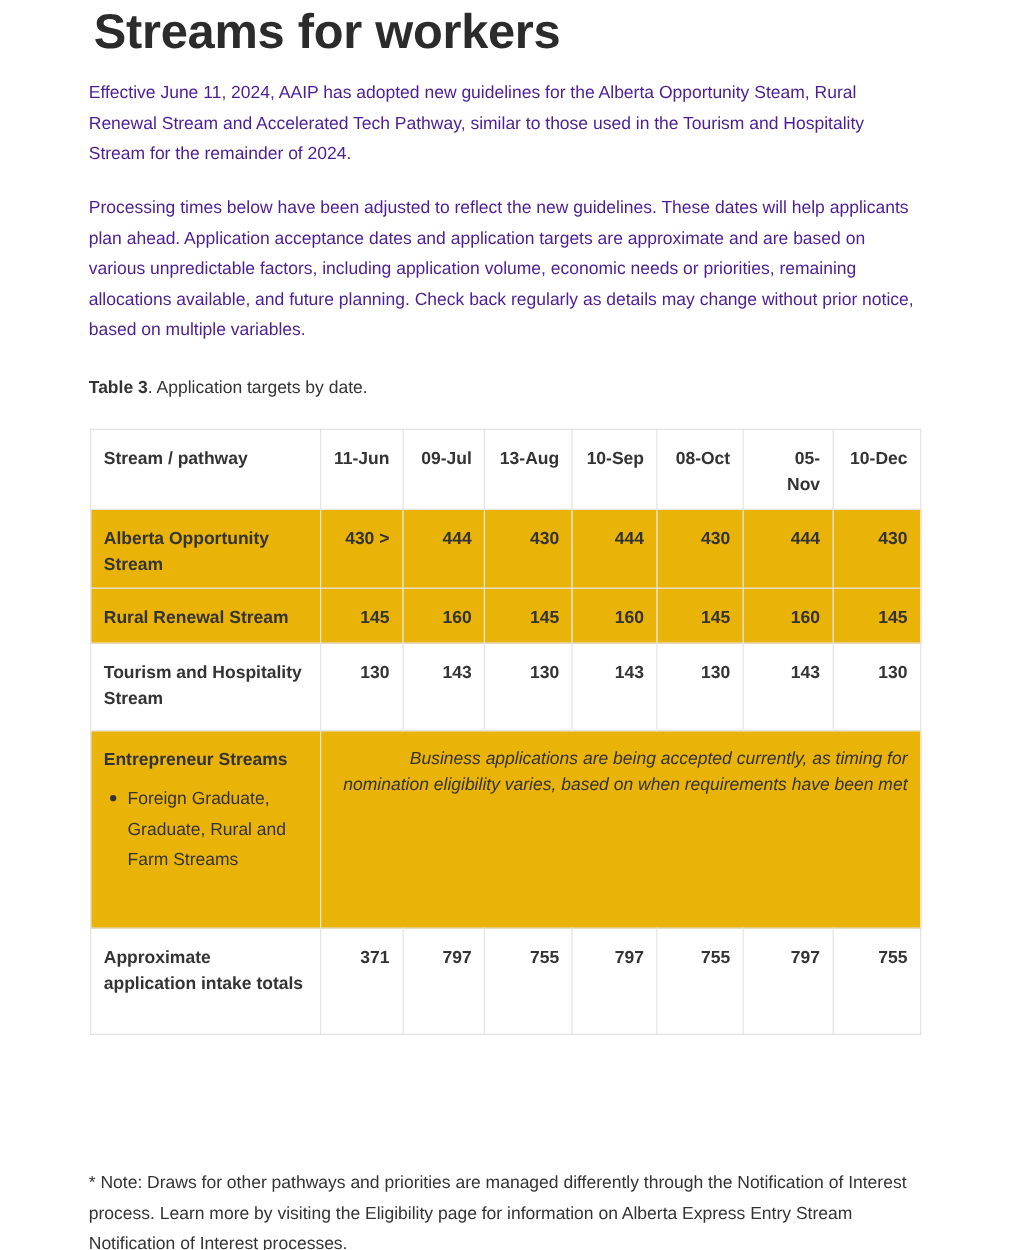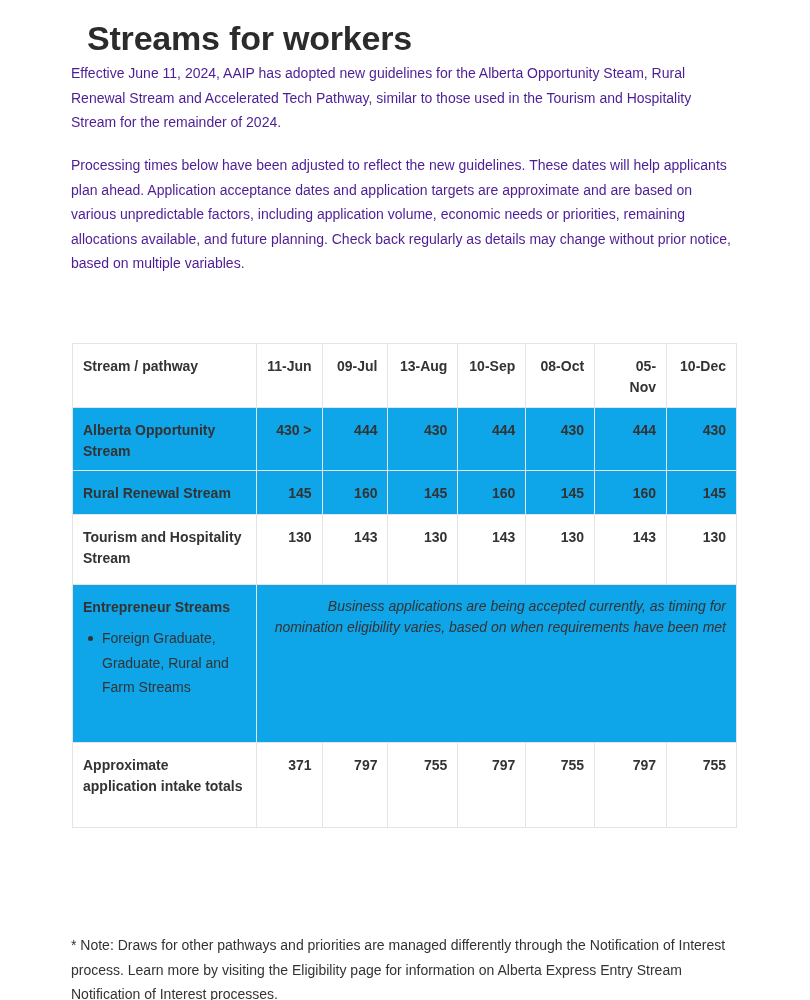--- a/index.html
+++ b/index.html
@@ -15,23 +15,23 @@
       font-family: "Liberation Sans", sans-serif;
       color: #333333;
     }
     .page {
       position: absolute;
       left: 71px;
       top: 0;
       width: 670px;
     }
     h1.title {
-      margin: 16px;
+      margin: 4px;
       padding-top: 2px;
-      font-size: 34px;
+      font-size: 39px;
       line-height: 40px;
       font-weight: 700;
       color: #2b2b2b;
       letter-spacing: -0.2px;
     }
     p.para {
       margin: 0;
       font-size: 14px;
       line-height: 24.5px;
       color: #4c1d95;
@@ -65,21 +65,21 @@
     table.targets th.first, table.targets td.first {
       text-align: left;
     }
     table.targets td {
       text-align: right;
       font-weight: 700;
     }
     table.targets td.first {
       font-weight: 700;
     }
-    tr.shaded td { background: #0ea5e9; }
+    tr.shaded td { background: #eab308; }
     td.span-note {
       text-align: right;
       font-weight: 400 !important;
       line-height: 21px;
       padding-top: 11px !important;
       font-style: italic;
     }
     ul.sub {
       margin: 8px 0 0 0;
       padding: 0 0 0 19px;
@@ -110,20 +110,21 @@
   </style>
 </head>
 <body>
 
 <div class="page">
   <h1 class="title">Streams for workers</h1>
 
   <p class="para p1">Effective June 11, 2024, AAIP has adopted new guidelines for the Alberta Opportunity Steam, Rural Renewal Stream and Accelerated Tech Pathway, similar to those used in the Tourism and Hospitality Stream for the remainder of 2024.</p>
   <p class="para p2">Processing times below have been adjusted to reflect the new guidelines. These dates will help applicants plan ahead. Application acceptance dates and application targets are approximate and are based on various unpredictable factors, including application volume, economic needs or priorities, remaining allocations available, and future planning. Check back regularly as details may change without prior notice, based on multiple variables.</p>
 
+  <div class="caption"><b>Table 3</b><span>. Application targets by date.</span></div>
 
   <table class="targets">
     <colgroup>
       <col style="width:184px">
       <col style="width:66px">
       <col style="width:66px">
       <col style="width:70px">
       <col style="width:68px">
       <col style="width:69px">
       <col style="width:72px">

